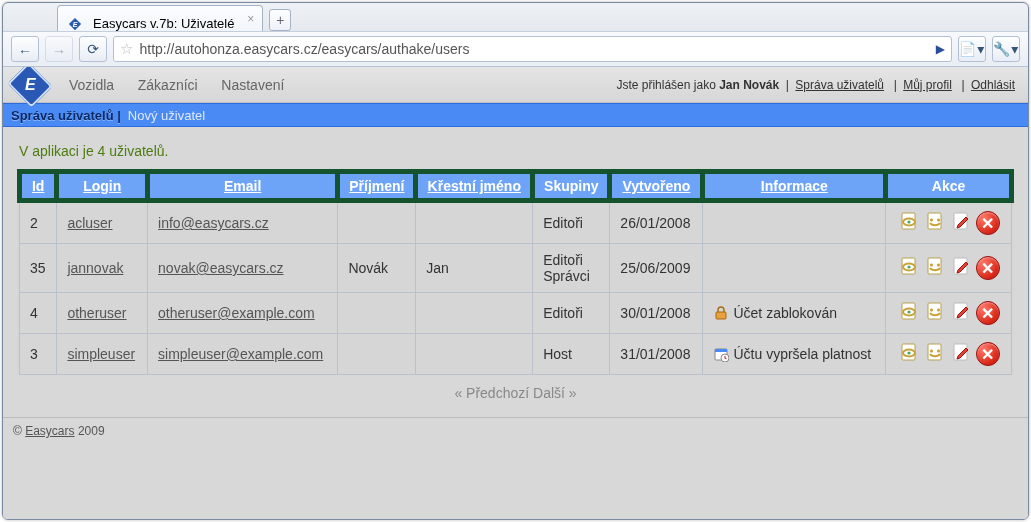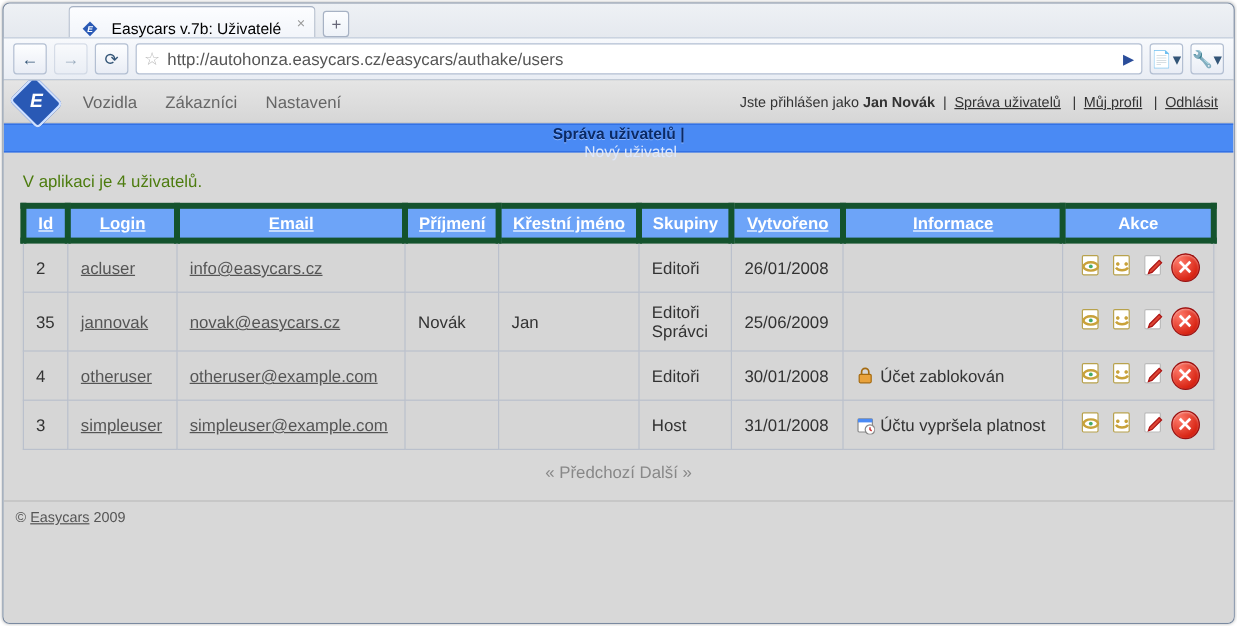--- a/index.html
+++ b/index.html
@@ -95,24 +95,23 @@
   }
   .app-logo span{transform:rotate(-45deg);}
   .nav a { color:#666; text-decoration:none; margin-right:20px; font-size:14px;}
   .userbar { margin-left:auto; font-size:12px; color:#333;}
   .userbar a { color:#333; text-decoration:underline; margin:0 3px;}
   .bluebar {
     background:#4a8af4; color:#fff;
     height:24px; display:flex; align-items:center; padding:0 8px;
     border:1px solid #2e6be0; border-left:none; border-right:none;
     font-size:13px;
-    flex-direction:column;
   }
   .bluebar .active { font-weight:bold; color:#0a2a66; text-shadow:0 1px #8fb6ff;}
-  .bluebar .inactive { color:#dfe8fb; margin-left:20px;}
+  .bluebar .inactive { color:#dfe8fb; margin-left:7px;}
   .content { padding:10px 14px 6px 14px; }
   .summary { font-size:14px; margin:6px 0 10px 2px; color:#4d7c0f;}
   table.users {
     width:100%; border-collapse:collapse; background:#d6d6d6;
     border:1px solid #bac0cc;
   }
   table.users th {
     background:#6da4f8; color:#fff; font-weight:bold;
     border:5px solid #14532d; padding:4px 8px; text-align:center;
     font-size:14px;

